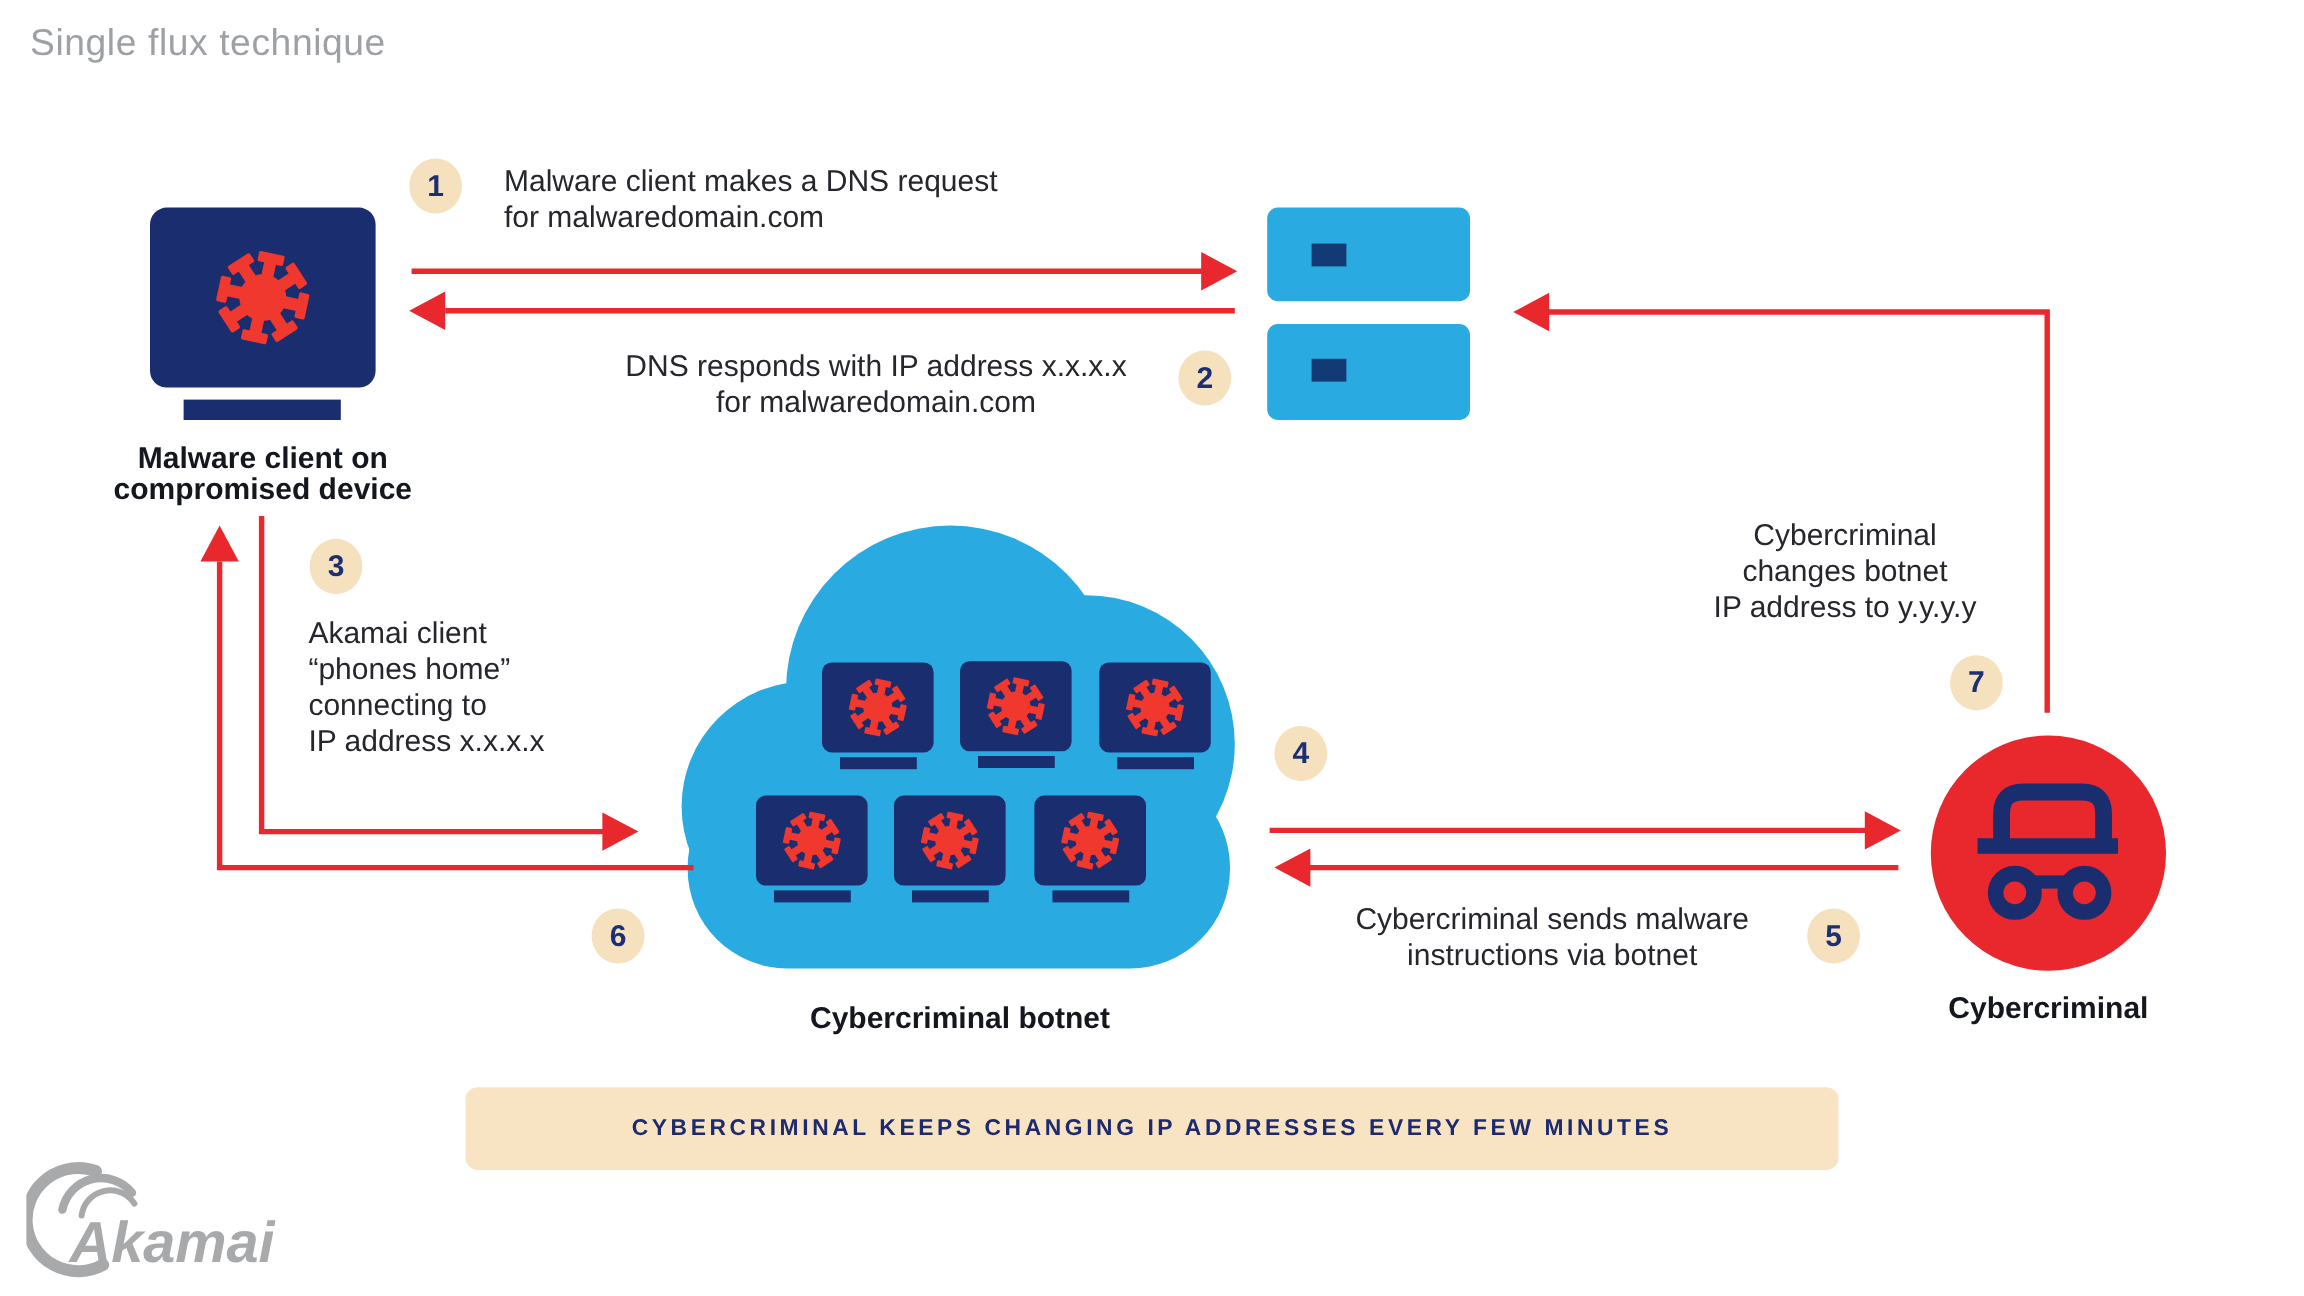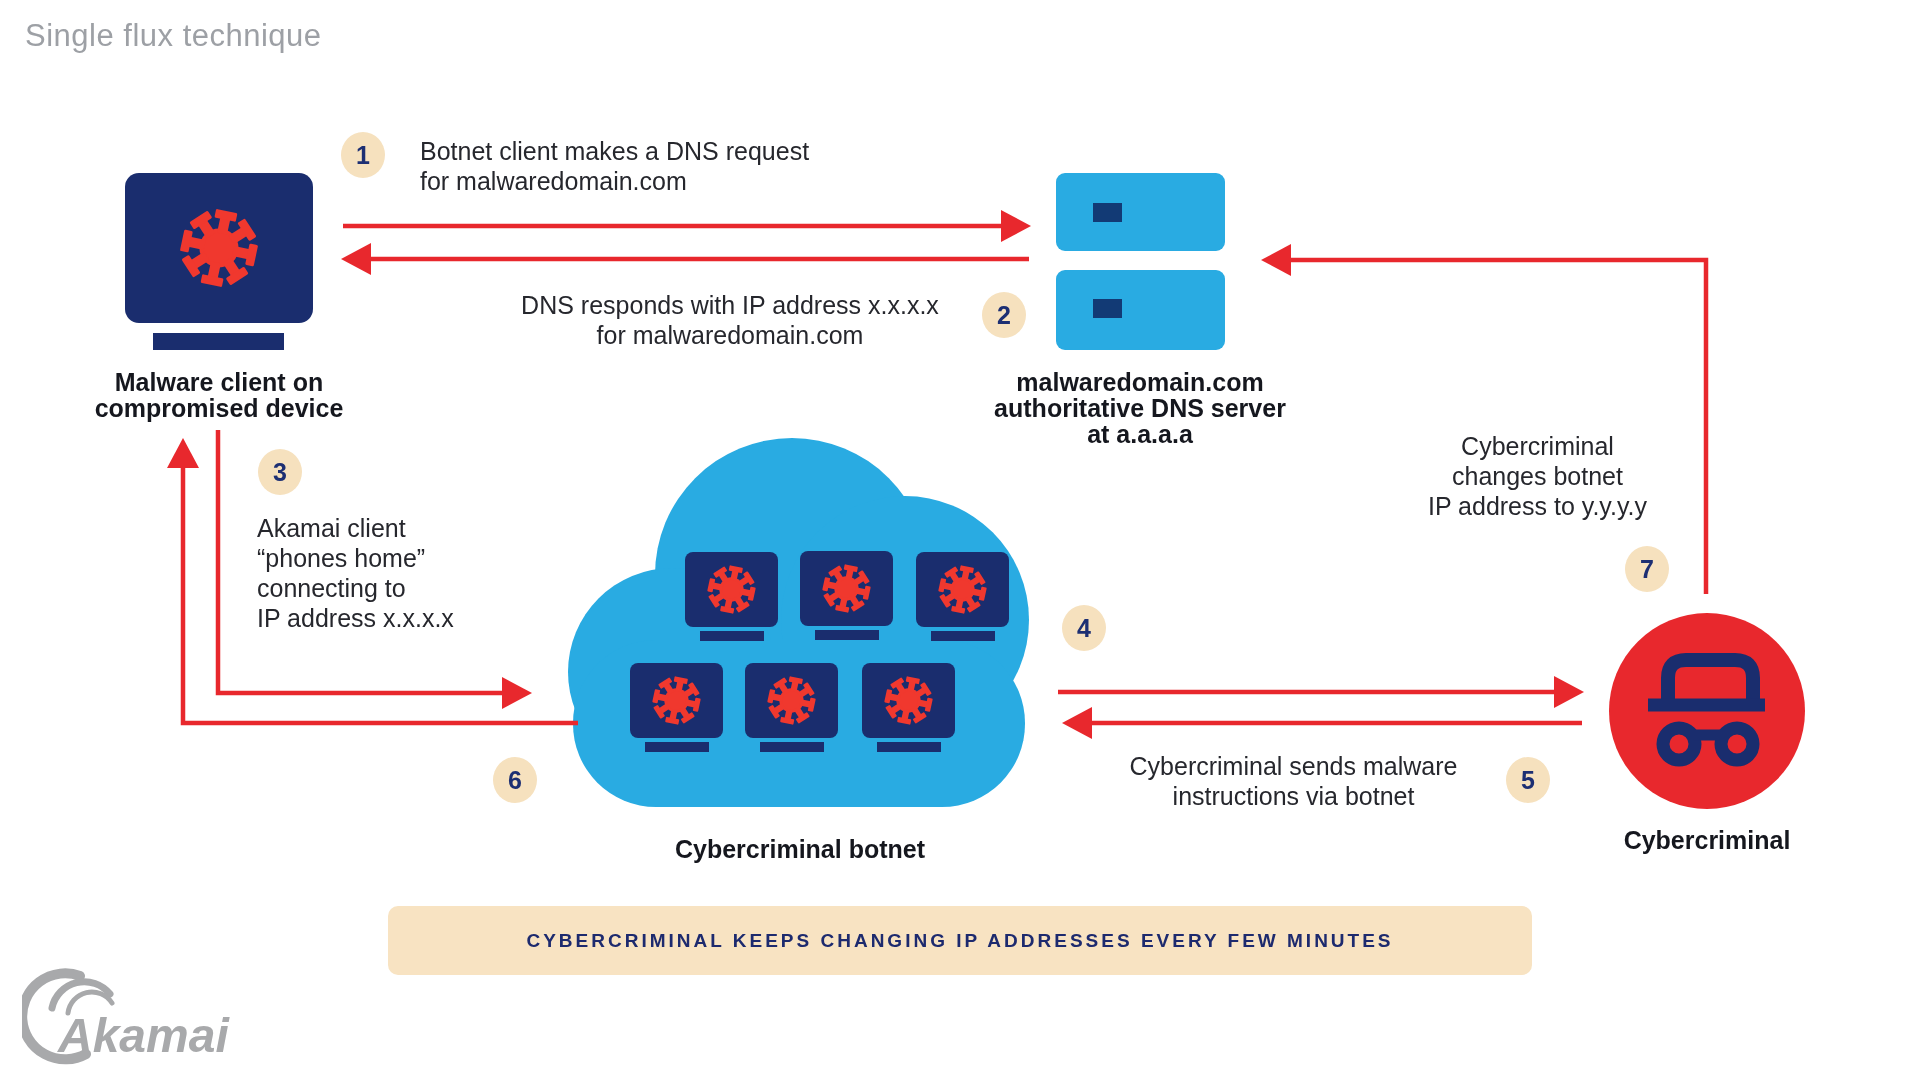--- a/index.html
+++ b/index.html
@@ -162,39 +162,36 @@
   <div class="abs badge" style="left:1506px;top:757px">
       <span>5</span>
     </div>
   <div class="abs badge" style="left:493px;top:757px">
       <span>6</span>
     </div>
   <div class="abs badge" style="left:1625px;top:546px">
       <span>7</span>
     </div>
 
-  <div class="abs step-text" style="left:420px;top:136px">Botnet client makes a DNS request
+  <div class="abs step-text" style="left:420px;top:136px">Malware client makes a DNS request
 for malwaredomain.com</div>
   <div class="abs step-text right" style="right:960px;top:290px;left:500px">DNS responds with IP address x.x.x.x
 for malwaredomain.com</div>
   <div class="abs step-text" style="left:257px;top:513px">Akamai client
 “phones home”
 connecting to
 IP address x.x.x.x</div>
   <div class="abs step-text right" style="right:433px;top:751px;left:1100px">Cybercriminal sends malware
 instructions via botnet</div>
   <div class="abs step-text right" style="right:245px;top:431px;left:1400px">Cybercriminal
 changes botnet
 IP address to y.y.y.y</div>
 
   <div class="abs cap" style="left:69px;top:369px;width:300px">Malware client on
 compromised device</div>
-  <div class="abs cap" style="left:990px;top:369px;width:300px">malwaredomain.com
-authoritative DNS server
-at a.a.a.a</div>
   <div class="abs cap" style="left:650px;top:836px;width:300px">Cybercriminal botnet</div>
   <div class="abs cap" style="left:1557px;top:827px;width:300px">Cybercriminal</div>
 
   <div id="banner" class="abs">
     <span class="banner-text">CYBERCRIMINAL KEEPS CHANGING IP ADDRESSES EVERY FEW MINUTES</span>
   </div>
 
   <div class="abs" style="left:22px;top:968px;width:260px;height:110px">
     <svg width="260" height="110" viewBox="0 0 260 110">
       <g stroke="#a8a9ab" fill="none" stroke-linecap="round">

